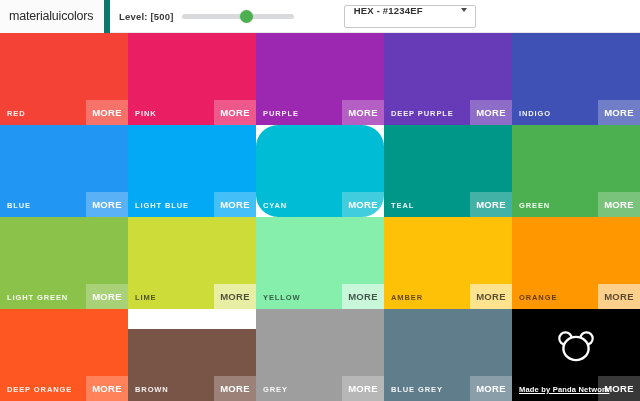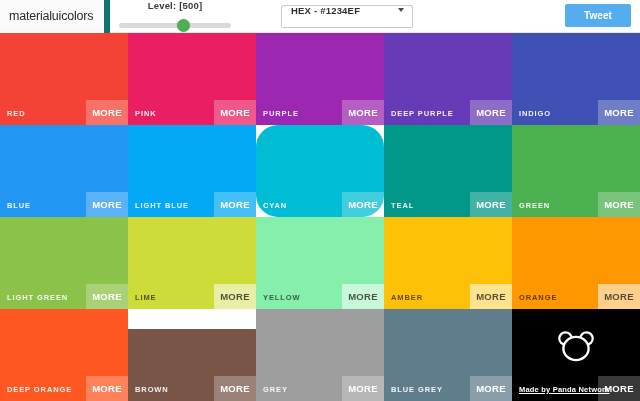--- a/index.html
+++ b/index.html
@@ -31,21 +31,20 @@
     letter-spacing: -0.2px;
     background: #fbfbfb;
     border-right: 6px solid #0f766e;
     height: 33px;
   }
   .level-group {
     display: flex;
     align-items: center;
     margin-left: 9px;
     gap: 8px;
-    flex-direction: column;
   }
   .level-label {
     font-size: 9.5px;
     color: #3b3b3b;
     font-weight: bold;
     letter-spacing: 0.2px;
     white-space: nowrap;
   }
   .slider {
     position: relative;
@@ -184,21 +183,20 @@
       <div class="slider-track" style="background: rgb(217, 218, 220);"></div>
       <div class="slider-thumb" style="left: 52%; background: rgb(76, 175, 80);"></div>
     </div>
   </div>
 
   <div class="hex-select">
     <span class="hex-value">HEX - #1234EF</span>
     <span class="caret"></span>
   </div>
 
-  <button class="tweet-btn" style="background: rgb(85, 172, 238);">Tweet</button>
 </div>
 
 <div class="grid" id="color-grid">
     <div class="tile" style="background: rgb(244, 67, 54);">
       <span class="tile-label">RED</span>
       <button class="more-btn">MORE</button>
     </div>
     <div class="tile" style="background: rgb(233, 30, 99);">
       <span class="tile-label">PINK</span>
       <button class="more-btn">MORE</button>

